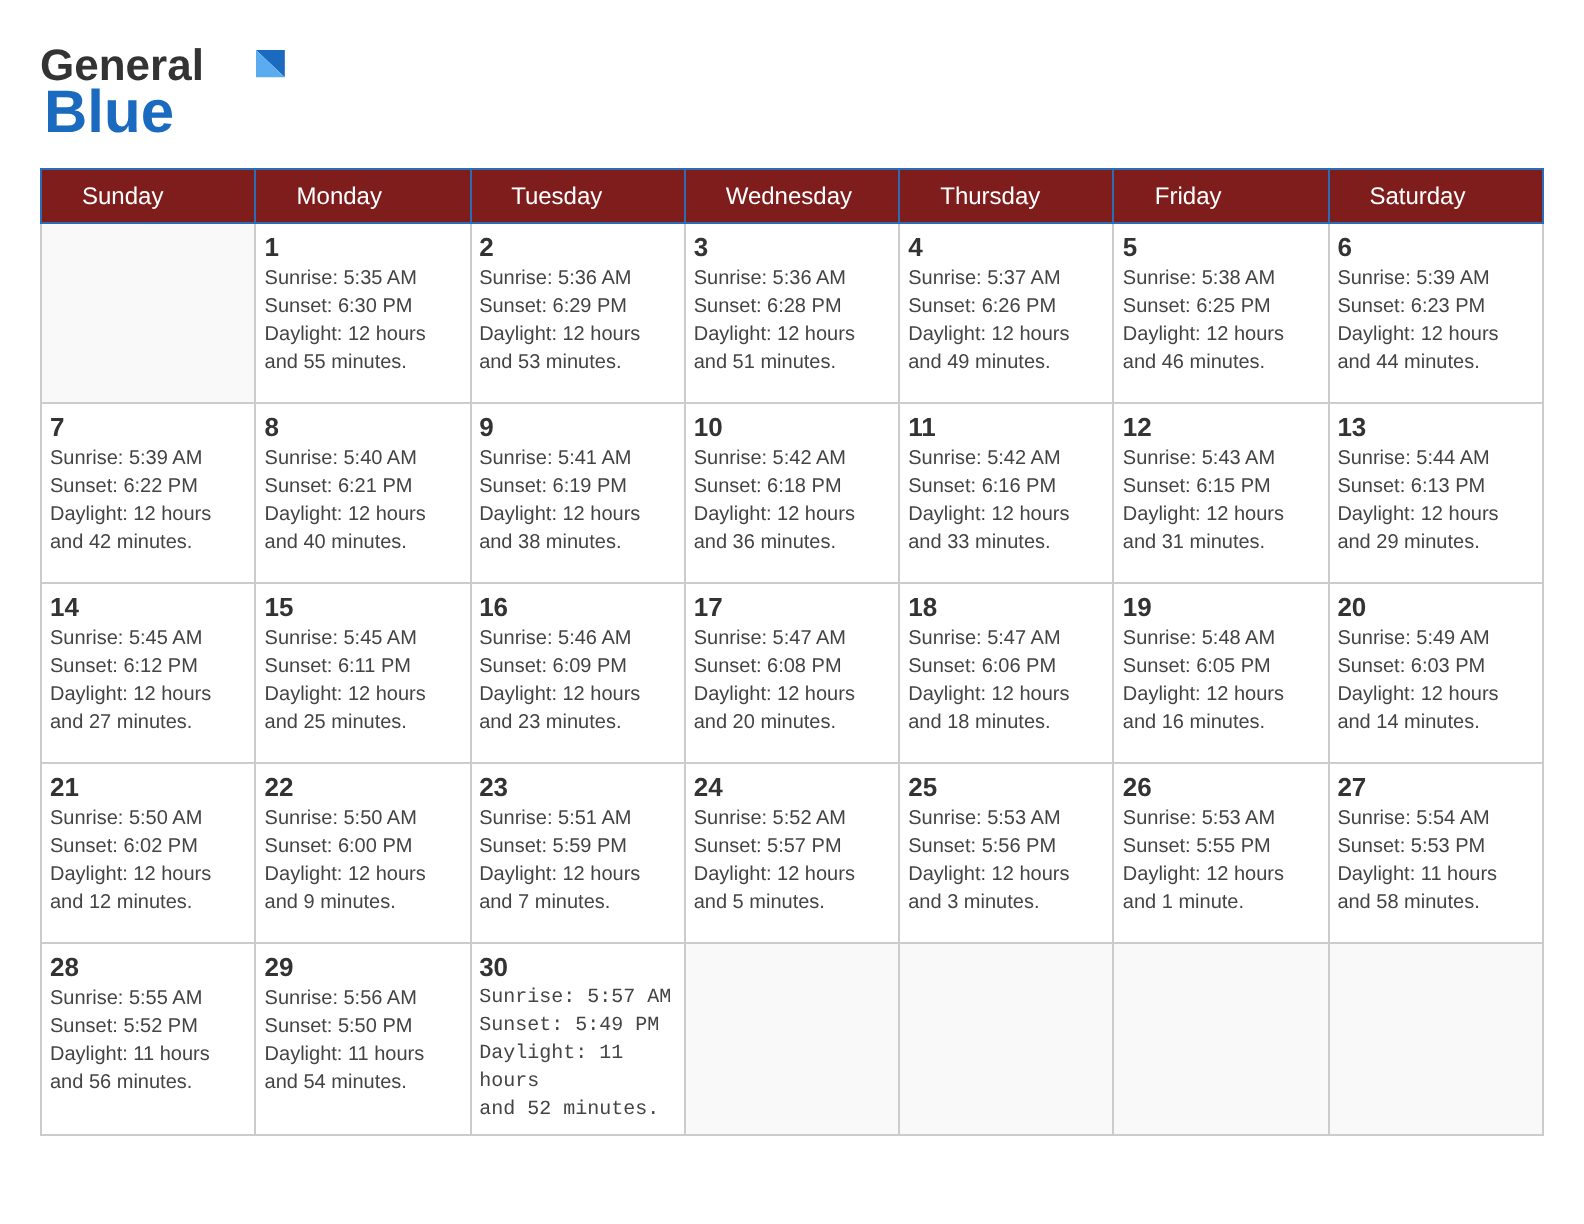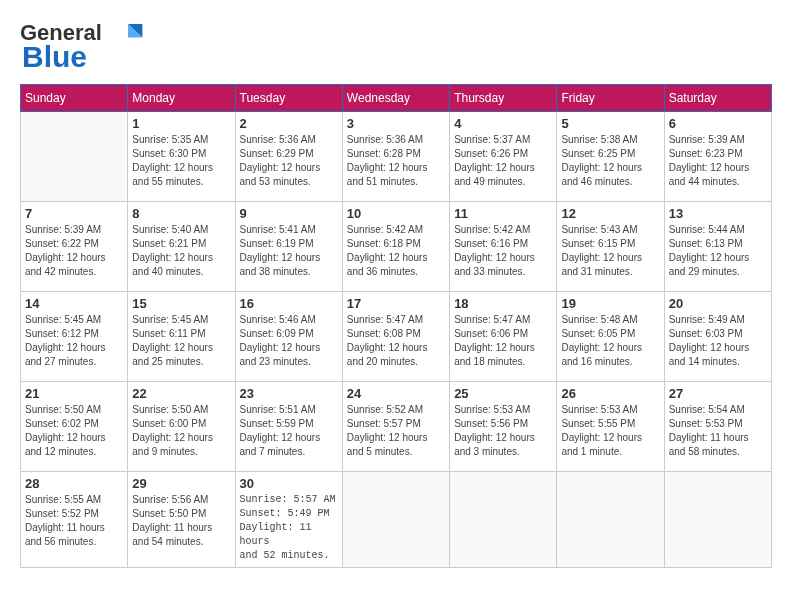--- a/index.html
+++ b/index.html
@@ -16,20 +16,21 @@
       align-items: flex-start;
       margin-bottom: 10px;
     }
     .logo {
       display: flex;
       flex-direction: column;
       align-items: flex-start;
     }
     .logo-text {
       display: flex;
+      align-items: center;
       gap: 16px;
     }
     .logo-icon {
       width: 24px;
       height: 24px;
       margin-left: 2px;
     }
     .title-block {
       text-align: right;
     }
@@ -41,23 +42,23 @@
     .subtitle {
       font-size: 14px;
       color: #555;
     }
     table {
       width: 100%;
       border-collapse: collapse;
       font-size: 11px;
     }
     thead tr th {
-      background-color: #be185d;
+      background-color: #7f1d1d;
       color: #fff;
-      padding: 6px 4px;
+      padding: 6px 20px;
       text-align: left;
       font-size: 12px;
       font-weight: normal;
       border: 1px solid #2a6db5;
     }
     tbody tr td {
       border: 1px solid #ccc;
       vertical-align: top;
       padding: 4px;
       height: 90px;

